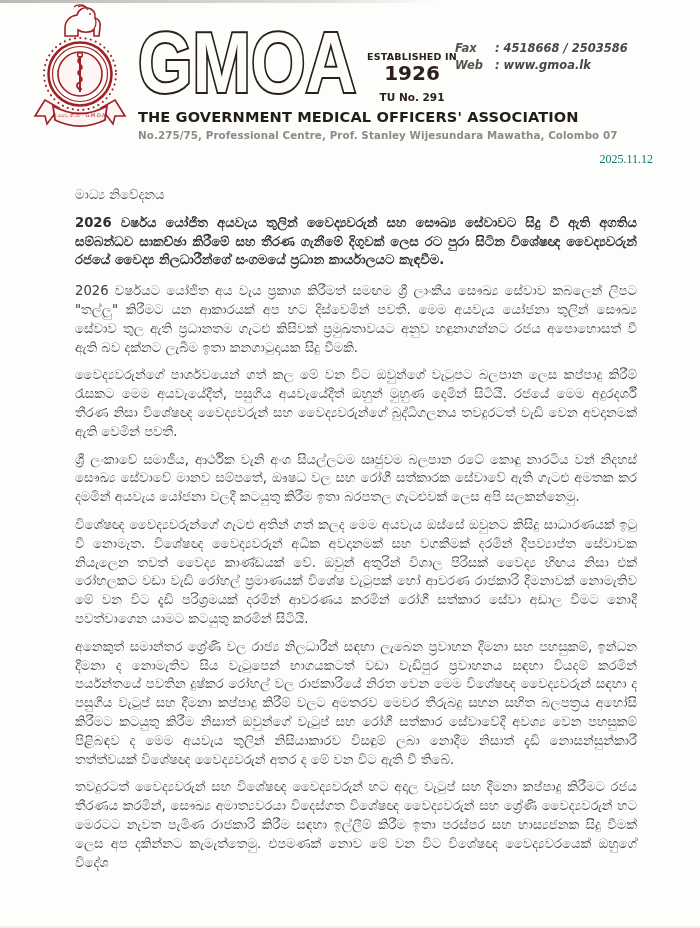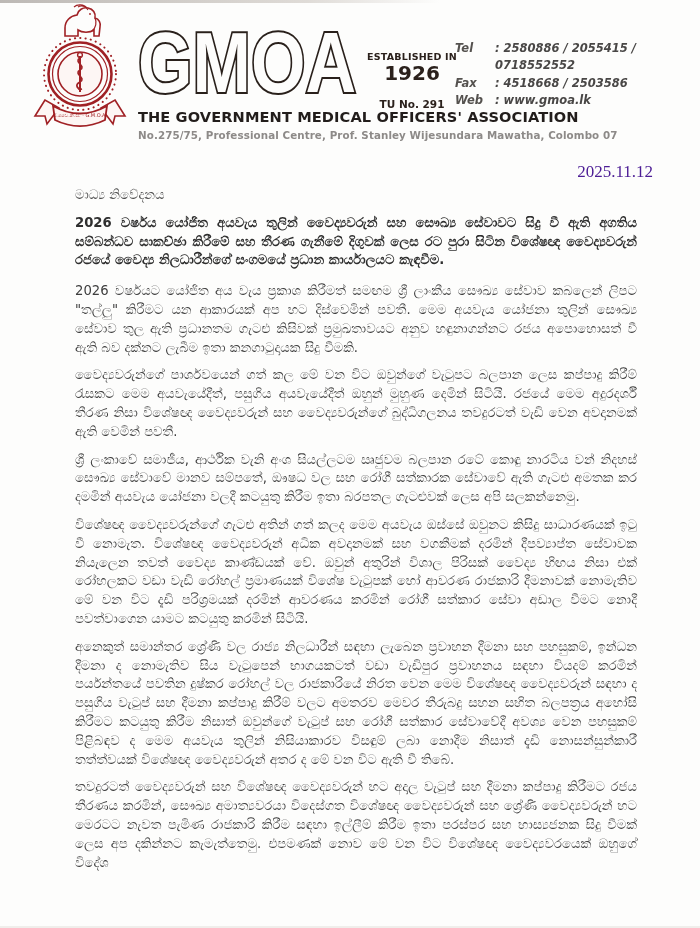--- a/index.html
+++ b/index.html
@@ -27,43 +27,43 @@
   .crest{position:absolute;left:33px;top:4px;width:95px;height:140px;}
   .brand{position:absolute;left:138px;top:24px;width:330px;}
   .wordmark-row{position:relative;height:82px;}
   .wordmark{position:absolute;left:0;top:0;}
   .est-block{
     position:absolute;left:224px;top:28px;width:100px;
     color:#2b211c;line-height:1.05;text-align:center;
   }
   .est-label{font-size:9.5px;font-weight:bold;letter-spacing:.2px;}
   .est-year{font-size:20px;font-weight:bold;margin-top:1px;}
-  .est-tu{font-size:10.5px;font-weight:bold;margin-top:15px;}
+  .est-tu{font-size:10.5px;font-weight:bold;margin-top:8px;}
   .org-name{
     margin-top:2px;font-size:14.6px;font-weight:bold;color:#221d1b;
     letter-spacing:.1px;white-space:nowrap;
   }
   .org-address{
     margin-top:4px;font-size:10.3px;font-weight:600;color:#8d8a88;
     white-space:nowrap;letter-spacing:.1px;
   }
   .contact{
     position:absolute;left:455px;top:40px;width:235px;
     font-style:italic;color:#494746;font-size:11.5px;line-height:1.5;
   }
   .contact .row{display:flex;}
   .contact .lbl{width:40px;font-weight:bold;color:#55524f;flex:none;}
   .contact .val{font-weight:600;}
   .contact .emails{margin-left:52px;font-weight:600;line-height:1.45;}
 
   
   .doc-date{
-    position:absolute;top:162px;right:62px;
+    position:absolute;top:152px;right:62px;
     font-family:"Liberation Serif","DejaVu Serif",serif;
-    font-size:17px;color:#4c1d95;
+    font-size:12px;color:#0f766e;
   }
   .letter{
     position:absolute;left:75px;top:186px;width:562px;
     font-size:13.2px;line-height:18.8px;text-align:justify;color:#3e3e3e;
   }
   .kicker{margin:0 0 12px 0;color:#4a4a4a;}
   .letter p{margin:0 0 9px 0;}
   .letter p.lead{font-weight:bold;color:#2f2f2f;margin-bottom:12px;}
 </style>
 </head>
@@ -117,24 +117,20 @@
         <div class="est-year">1926</div>
         <div class="est-tu">TU No. 291</div>
       </div>
     </div>
     <div class="org-name">THE GOVERNMENT MEDICAL OFFICERS' ASSOCIATION</div>
     <div class="org-address">No.275/75, Professional Centre, Prof. Stanley Wijesundara Mawatha, Colombo 07</div>
   </div>
 
   <div class="contact">
     <div class="row">
-      <span class="lbl">Tel</span>
-      <span class="val">: 2580886 / 2055415 / 0718552552</span>
-    </div>
-    <div class="row">
       <span class="lbl">Fax</span>
       <span class="val">: 4518668 / 2503586</span>
     </div>
     <div class="row">
       <span class="lbl">Web</span>
       <span class="val">: www.gmoa.lk</span>
     </div>
   </div>
 
   <div class="doc-date">2025.11.12</div>

